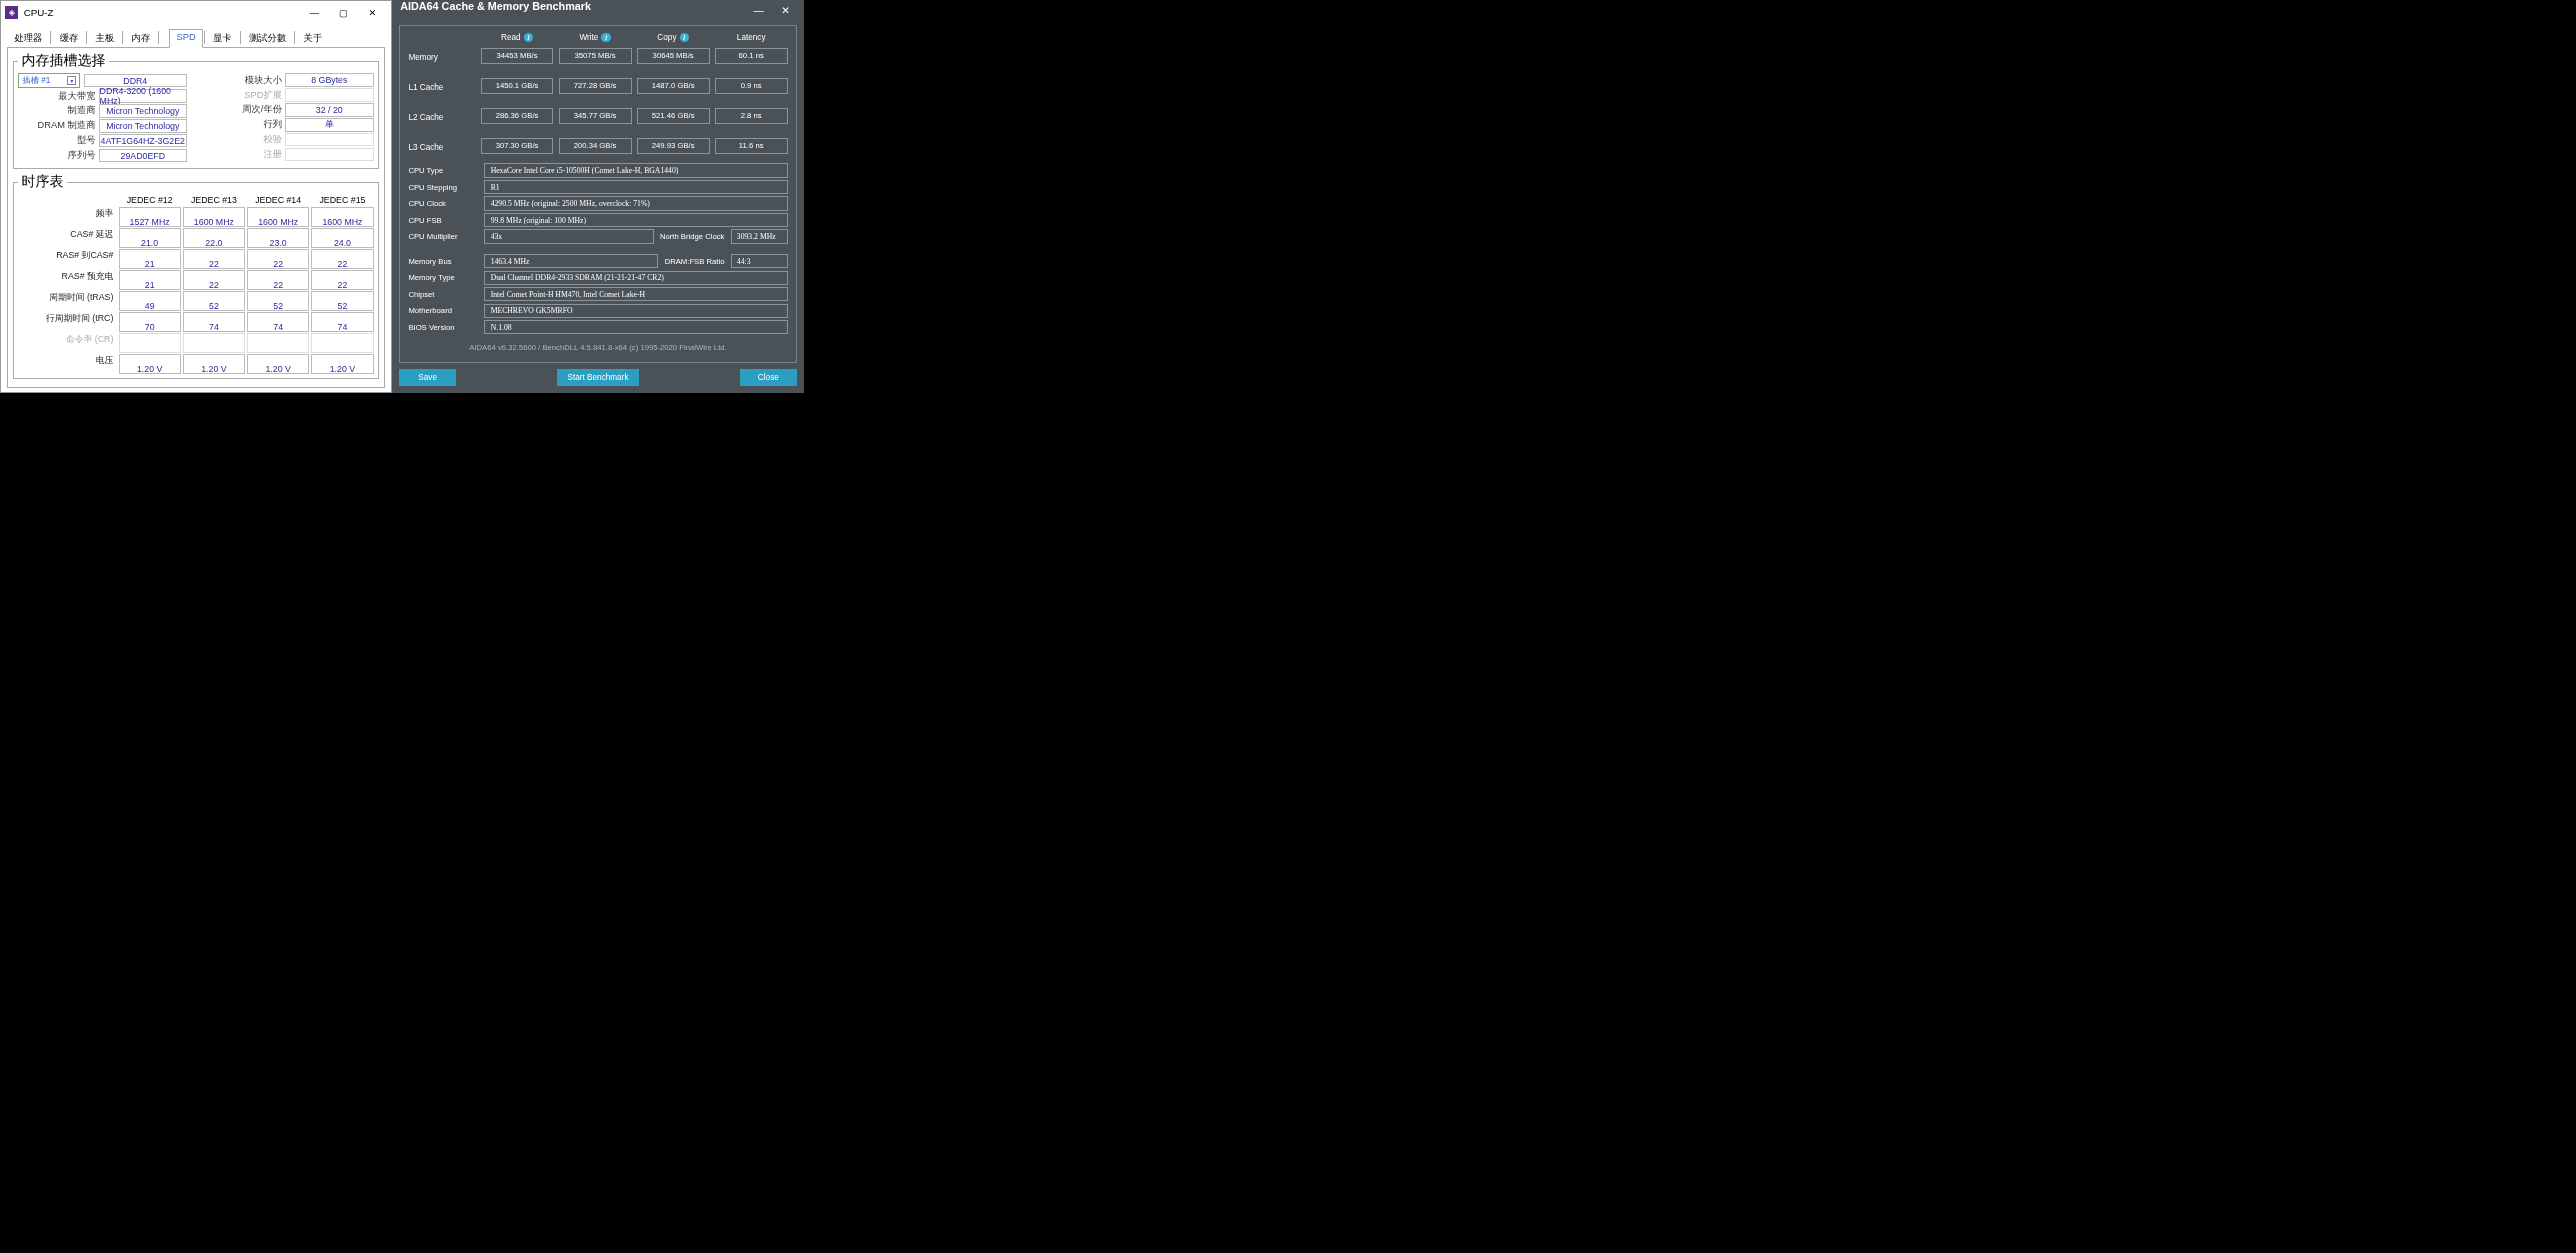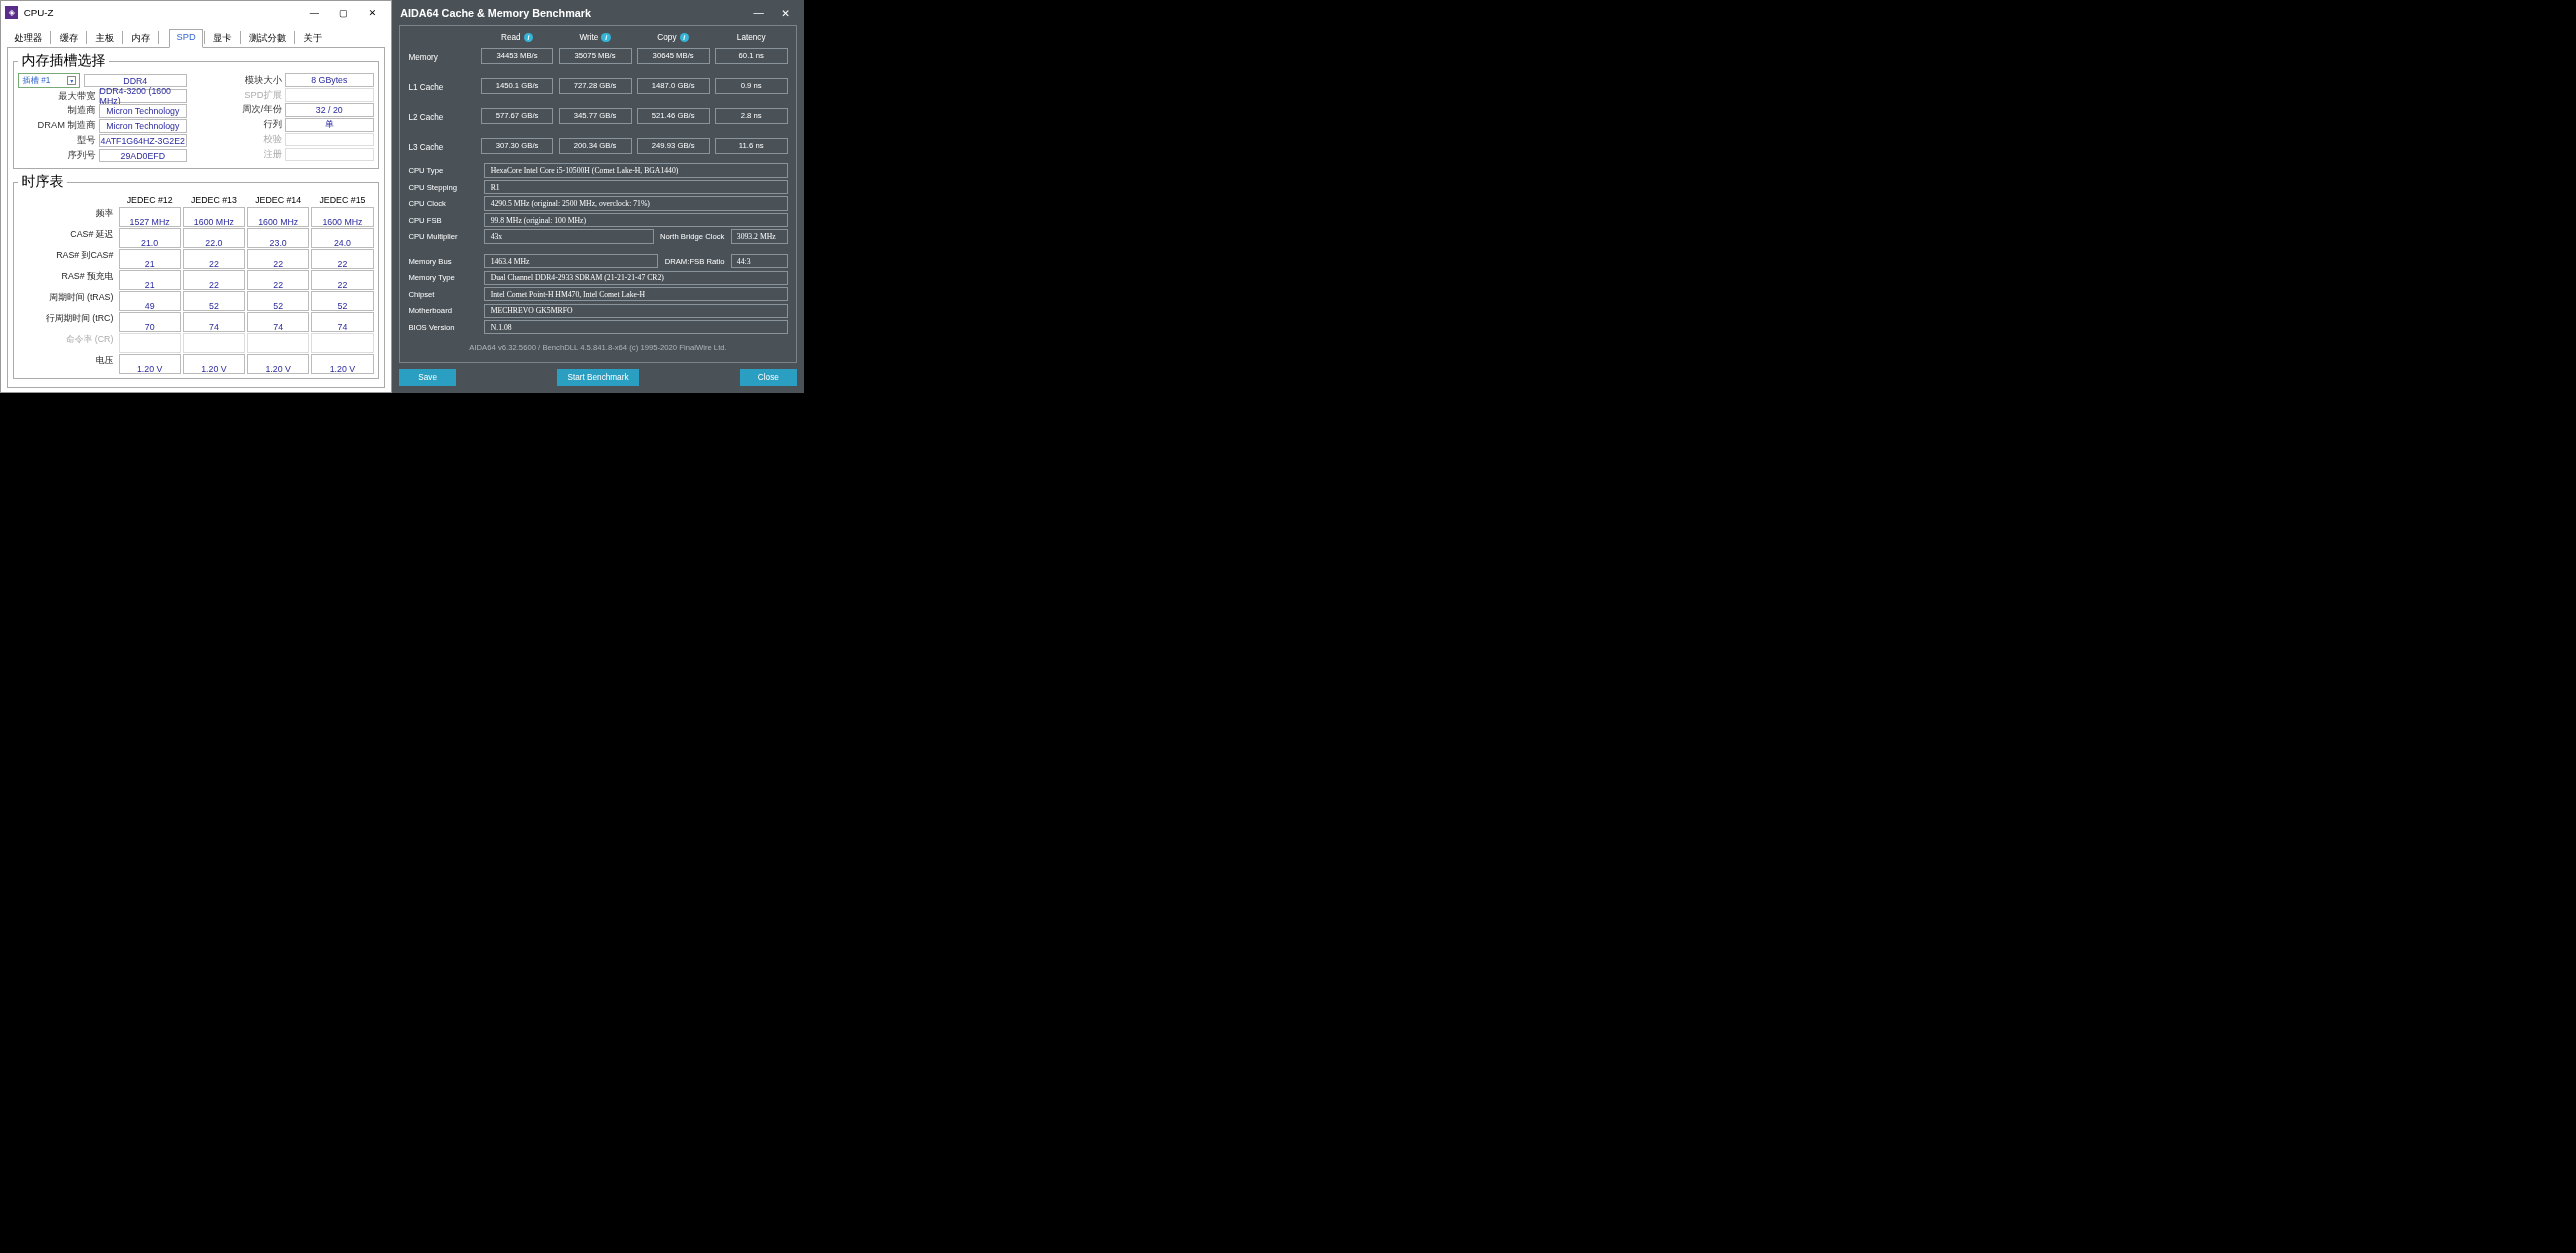--- a/index.html
+++ b/index.html
@@ -40,21 +40,21 @@
 .timing-grid .rhead.dis { color: #aaa; }
 .timing-grid .dcell { border: 0.5px solid #bbb; text-align: center; color: #2a2aa0; padding: 9px 0; height: 12.4px; background: #fff; }
 
 .cpuz-footer { display: flex; align-items: center; padding: 4.1px 7.2px 5.2px 7.2px; gap: 5.2px; }
 .cpuz-logo { font-family: Arial; font-size: 14.4px; font-style: italic; font-weight: bold; color: #bbb; letter-spacing: -0.5px; }
 .cpuz-ver { font-size: 7.7px; color: #333; }
 .cpuz-btn { min-width: 45px; height: 29px; border: 0.5px solid #888; background: #f0f0f0; font-size: 14px; display: flex; align-items: center; justify-content: center; }
 
 
 .aida { flex: 1; height: 393px; background: #4a5258; color: #e4e6e8; display: flex; flex-direction: column; font-size: 8.2px; }
-.aida-title { height: 25px; display: flex; align-items: center; padding: 0 8.2px; }
+.aida-title { height: 25px; display: flex; align-items: flex-start; padding: 0 8.2px; }
 .aida-title .t { font-size: 10.8px; font-weight: bold; color: #fff; }
 .aida-title .win-controls { margin-left: auto; display: flex; gap: 6.2px; }
 .aida-title .win-btn { width: 20.6px; height: 20.6px; display: flex; align-items: center; justify-content: center; font-size: 10.3px; color: #fff; }
 
 .aida-body { border: 0.5px solid #7a848c; margin: 0 7.2px; padding: 7.2px 8.2px 5.2px 8.2px; flex: 1; display: flex; flex-direction: column; }
 
 .bench-grid { display: grid; grid-template-columns: 67px repeat(4, 1fr); gap: 5.2px 5.2px; }
 .bench-grid .colh { text-align: center; color: #fff; font-size: 8.2px; display: flex; align-items: center; justify-content: center; gap: 3.1px; }
 .bench-grid .rowh { color: #fff; display: flex; align-items: center; font-size: 8.2px; padding-top: 3.1px; }
 .bench-grid .bcell { border: 0.5px solid #8a949c; height: 16.5px; display: flex; align-items: center; justify-content: center; color: #fff; font-size: 7.7px; }
@@ -265,21 +265,21 @@
         <div class="bcell">30645 MB/s</div>
         <div class="bcell">60.1 ns</div>
         <div class="bench-spacer"></div>
         <div class="rowh">L1 Cache</div>
         <div class="bcell">1450.1 GB/s</div>
         <div class="bcell">727.28 GB/s</div>
         <div class="bcell">1487.0 GB/s</div>
         <div class="bcell">0.9 ns</div>
         <div class="bench-spacer"></div>
         <div class="rowh">L2 Cache</div>
-        <div class="bcell">577.67 GB/s</div>
+        <div class="bcell">286.36 GB/s</div>
         <div class="bcell">345.77 GB/s</div>
         <div class="bcell">521.46 GB/s</div>
         <div class="bcell">2.8 ns</div>
         <div class="bench-spacer"></div>
         <div class="rowh">L3 Cache</div>
         <div class="bcell">307.30 GB/s</div>
         <div class="bcell">200.34 GB/s</div>
         <div class="bcell">249.93 GB/s</div>
         <div class="bcell">11.6 ns</div>
       </div>

